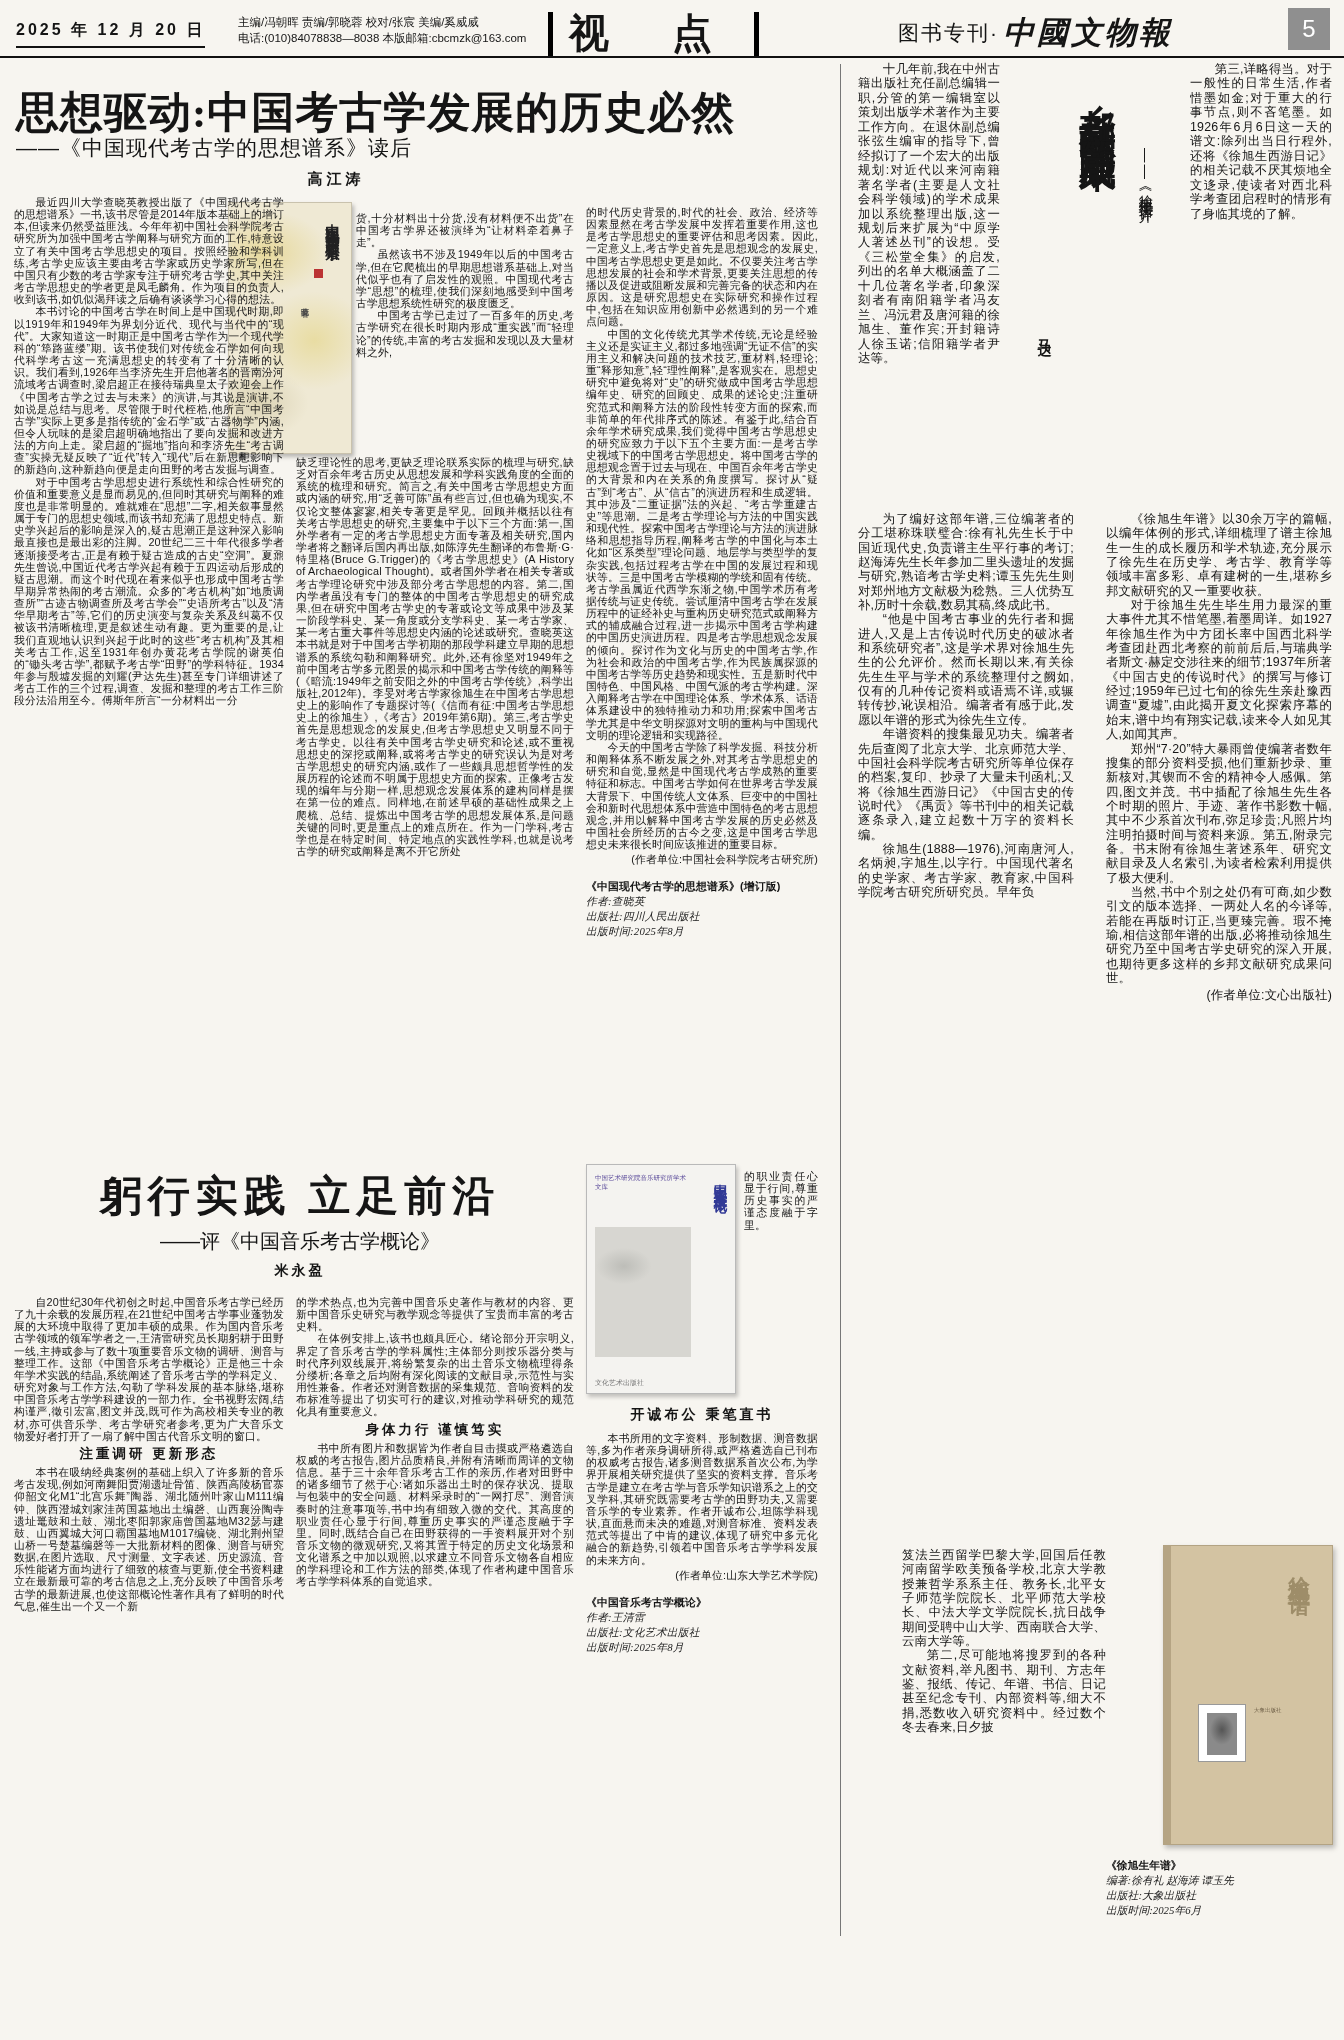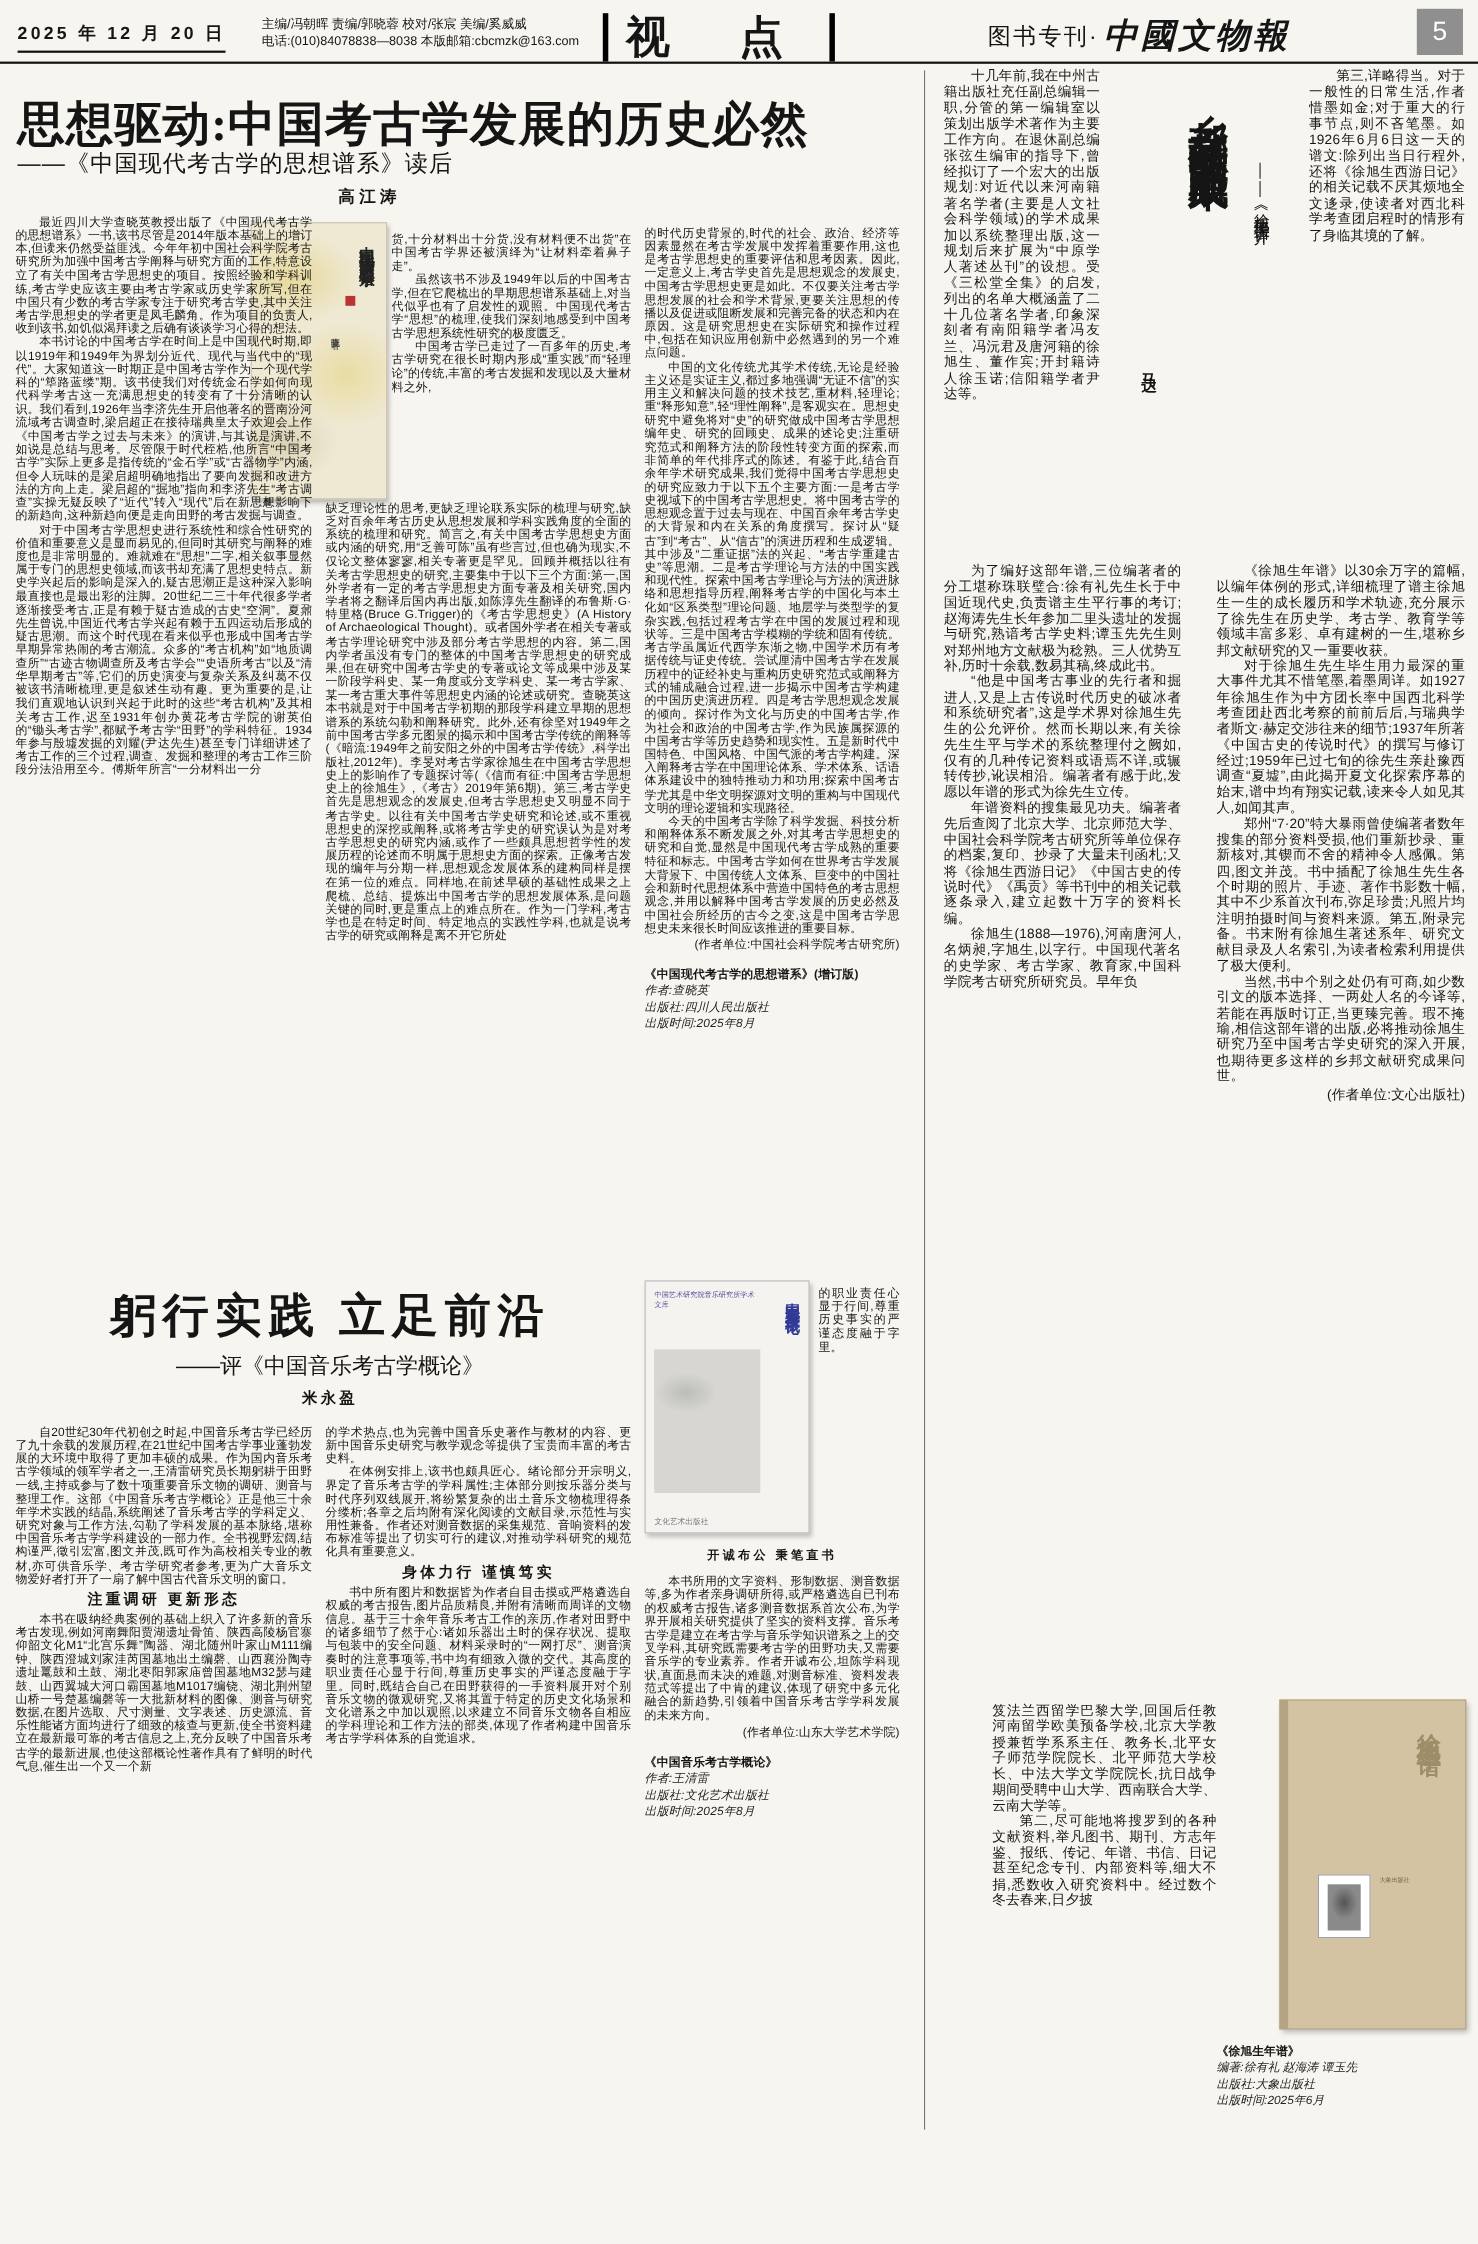--- a/index.html
+++ b/index.html
@@ -6,21 +6,21 @@
   body{width:1344px;height:2040px;position:relative;background:#f7f5f0;color:#151515;
        font-family:"Liberation Sans",sans-serif;-webkit-font-smoothing:antialiased;}
   .abs{position:absolute;}
   .col{position:absolute;text-align:justify;overflow:hidden;font-size:10.8px;line-height:12.15px;letter-spacing:.2px;}
   .col p{margin:0;text-indent:2em;}
   .col p.ni{text-indent:0;}
   .col p.sub{font-weight:bold;text-align:center;text-indent:0;font-size:13.5px;margin:6px 0;letter-spacing:3px;}
   .col p.unit{text-align:right;text-indent:0;margin-top:3px;}
   .pub{margin-top:14px;font-size:10.8px;line-height:15px;text-align:left;}
   .pub .t{font-weight:bold;font-family:"Liberation Sans",sans-serif;}
-  .pub .v{font-family:Liberation Sans, sans-serif;font-style:italic;color:#222;}
+  .pub .v{font-family:Liberation Serif, serif;font-style:italic;color:#222;}
   
   #hdr-date{left:16px;top:20px;font-size:16px;font-weight:bold;letter-spacing:3px;border-bottom:2px solid #111;padding-bottom:5px;}
   #hdr-staff{left:238px;top:14px;font-size:11.5px;line-height:16px;}
   #hdr-sec{left:548px;top:6px;display:flex;align-items:center;gap:16px;}
   #hdr-sec .bar{width:5px;height:44px;background:#000;}
   #hdr-sec .t{font-size:40px;font-weight:900;letter-spacing:26px;font-family:"Liberation Sans",sans-serif;}
   #hdr-right{left:898px;top:12px;display:flex;align-items:center;}
   #hdr-right .ed{font-size:21px;letter-spacing:2px;}
   #hdr-right .mast{font-size:31px;font-weight:bold;font-style:italic;font-family:"Liberation Serif",serif;letter-spacing:3px;margin-left:4px;}
   #pagebox{left:1288px;top:8px;width:42px;height:42px;background:#8f8f8f;color:#fff;font-size:24px;display:flex;align-items:center;justify-content:center;}
@@ -45,21 +45,21 @@
   #cover1 .au{position:absolute;right:42px;top:98px;writing-mode:vertical-rl;font-size:8px;color:#444;}
   #cover1 .seal{position:absolute;right:28px;top:66px;width:9px;height:9px;background:#b33;}
   #cover1 .pubm{position:absolute;left:8px;bottom:6px;writing-mode:vertical-rl;font-size:7px;color:#666;}
   
   #u-title{left:30px;top:1168px;width:540px;text-align:center;font-size:42px;font-weight:900;letter-spacing:6px;font-family:"Liberation Serif",serif;white-space:nowrap;}
   #u-subtitle{left:30px;top:1228px;width:540px;text-align:center;font-size:20px;}
   #u-byline{left:30px;top:1262px;width:540px;text-align:center;font-size:14px;font-weight:bold;letter-spacing:3px;}
   #u-col1{left:14px;top:1296px;width:270px;height:636px;}
   #u-col2{left:296px;top:1296px;width:278px;height:636px;}
   #u-col3side{left:744px;top:1170px;width:74px;height:232px;}
-  #u-sub3{left:586px;top:1406px;width:232px;text-align:center;font-weight:bold;font-size:11px;letter-spacing:3px;}
+  #u-sub3{left:586px;top:1406px;width:232px;text-align:center;font-weight:bold;font-size:14px;letter-spacing:3px;}
   #u-col3{left:586px;top:1432px;width:232px;height:500px;}
   
   #cover2{left:586px;top:1164px;width:148px;height:228px;background:#f4f3f0;border:1px solid #b9b9b9;box-shadow:2px 3px 4px rgba(0,0,0,.22);}
   #cover2 .img{position:absolute;left:8px;top:62px;width:96px;height:130px;background:
       radial-gradient(40px 26px at 30% 30%,#bdbdb8,#d7d6d1 70%),
       radial-gradient(46px 30px at 70% 70%,#c4c3bd,#d7d6d1 70%),#d9d8d3;}
   #cover2 .vt{position:absolute;right:6px;top:8px;writing-mode:vertical-rl;font-size:13.5px;font-weight:bold;color:#323a96;letter-spacing:2px;font-family:"Liberation Serif",serif;}
   #cover2 .hd{position:absolute;left:8px;top:8px;font-size:6.5px;line-height:9px;color:#5a4a9a;width:92px;}
   #cover2 .pubm{position:absolute;left:8px;bottom:5px;font-size:7px;color:#777;}
   

